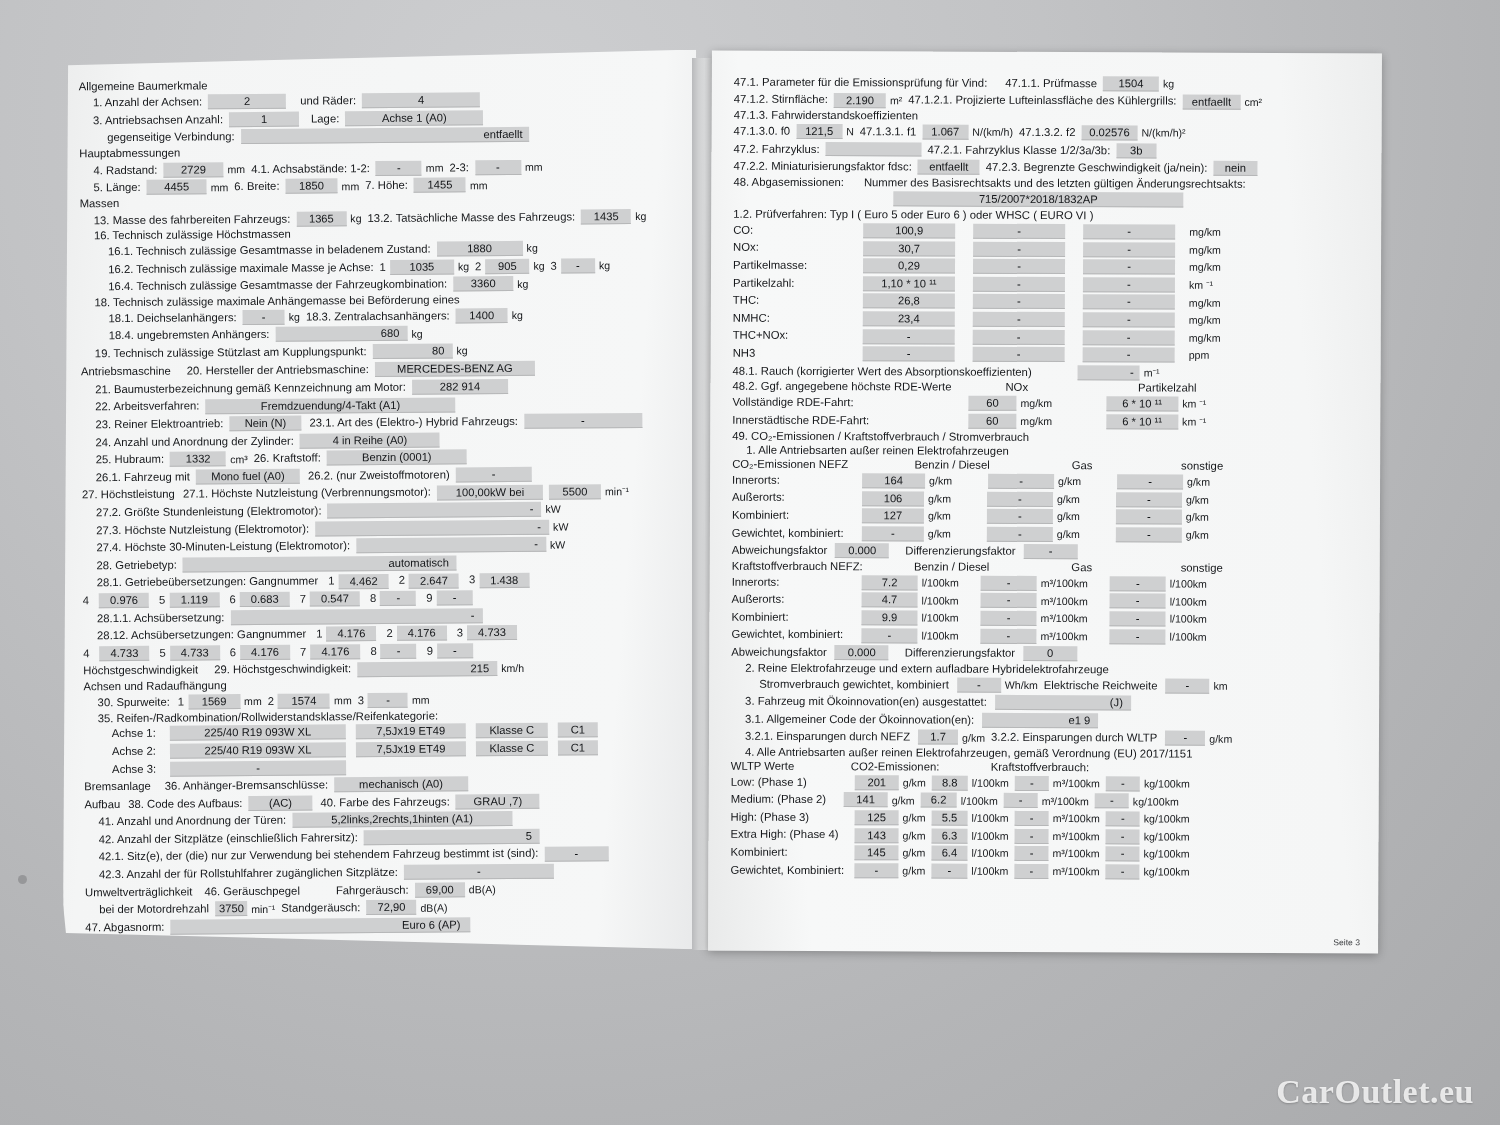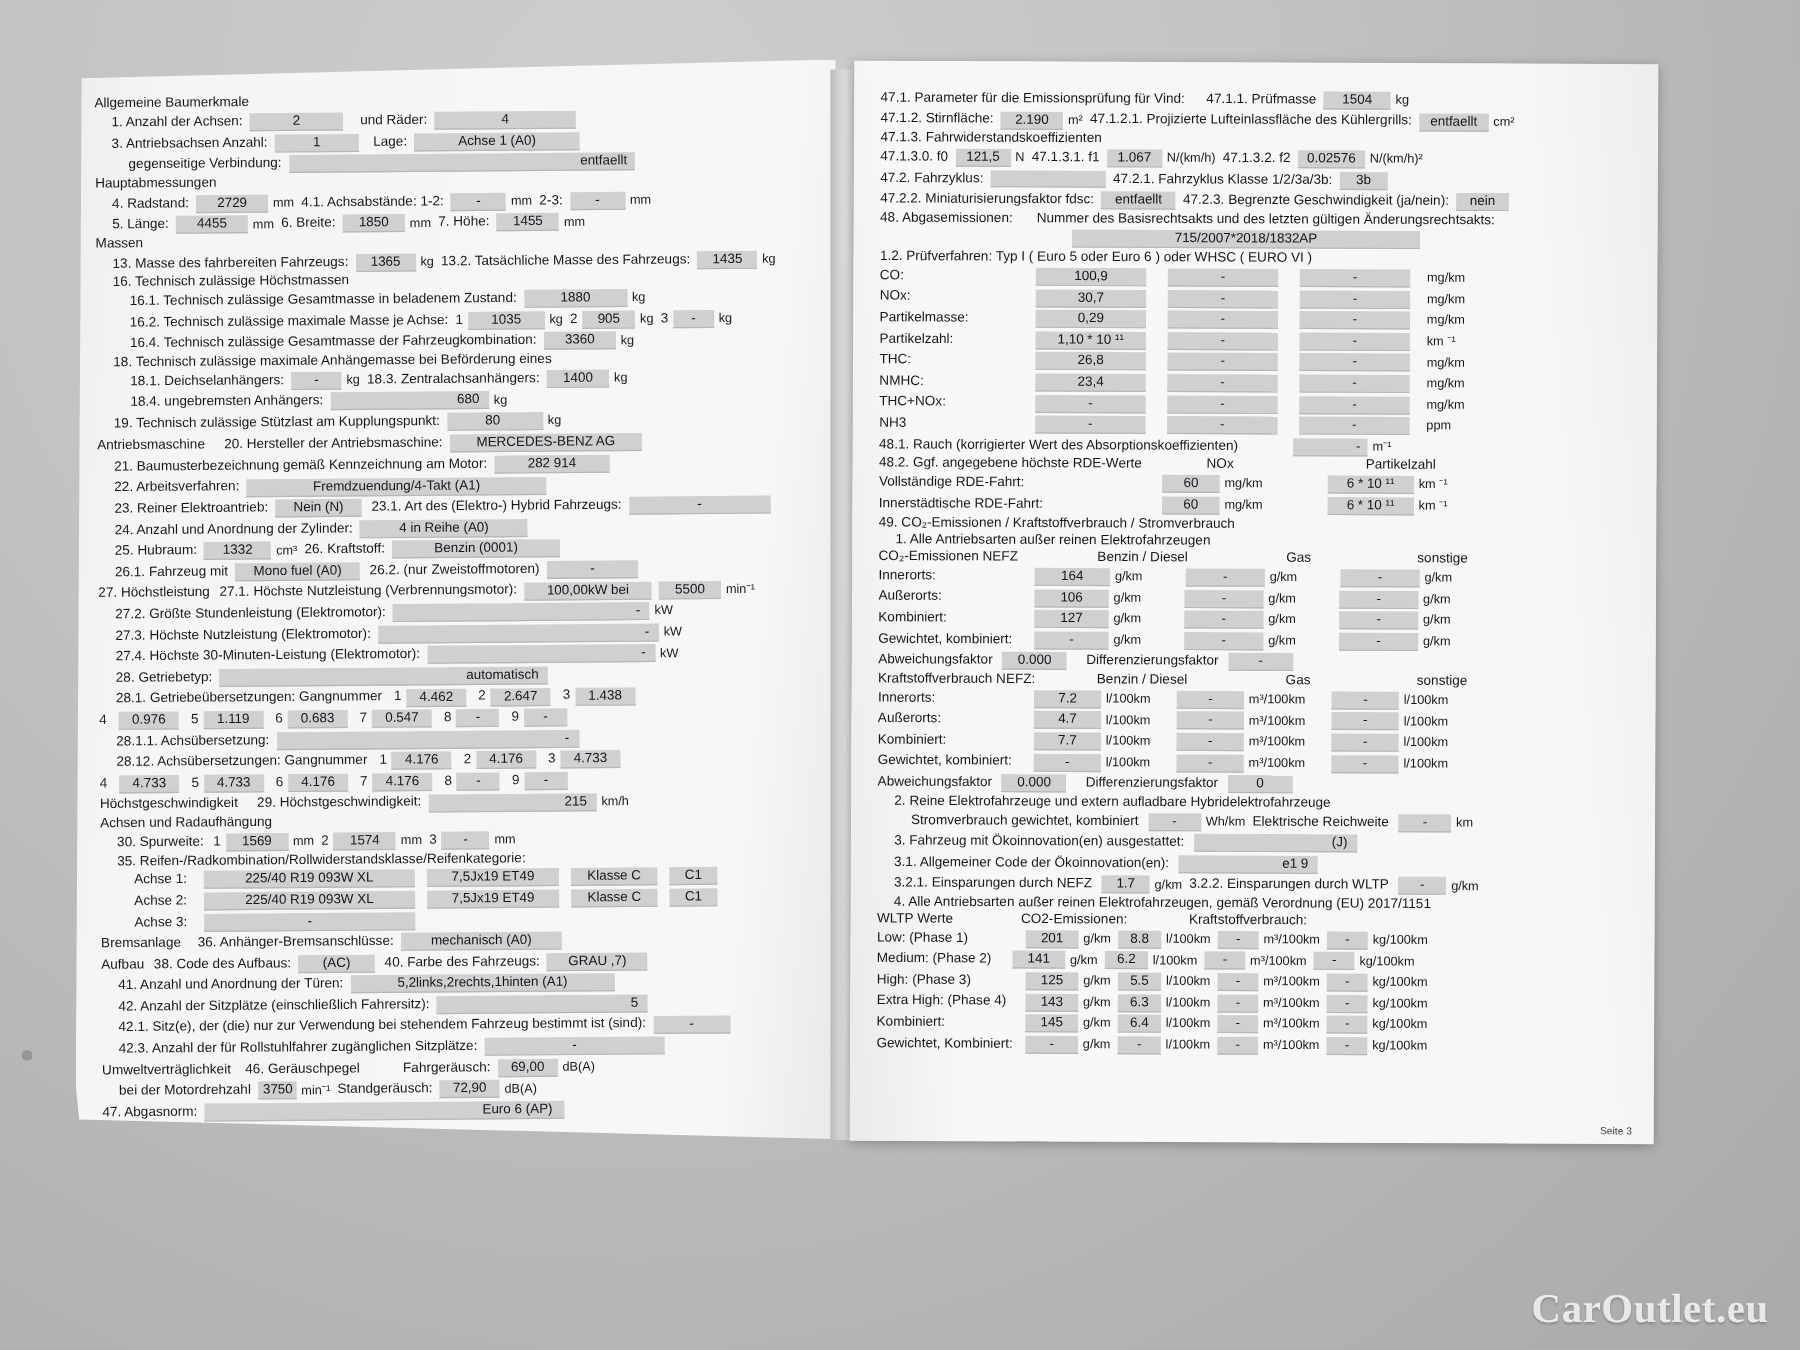--- a/index.html
+++ b/index.html
@@ -201,21 +201,21 @@
       </div>
 
       <div class="row">
         <span class="lbl i2">18.4. ungebremsten Anhängers:</span>
         <span class="f" style="width:132px;margin-left:6px;text-align:right;padding-right:8px">680</span>
         <span class="u">kg</span>
       </div>
 
       <div class="row">
         <span class="lbl i">19. Technisch zulässige Stützlast am Kupplungspunkt:</span>
-        <span class="f" style="width:80px;margin-left:6px;text-align:center;padding-right:8px">80</span>
+        <span class="f" style="width:80px;margin-left:6px;text-align:right;padding-right:8px">80</span>
         <span class="u">kg</span>
       </div>
 
       <div class="row sec">
         <span class="lbl">Antriebsmaschine</span>
         <span class="lbl" style="margin-left:16px">20. Hersteller der Antriebsmaschine:</span>
         <span class="f" style="width:160px;margin-left:6px">MERCEDES-BENZ AG</span>
       </div>
 
       <div class="row">
@@ -675,21 +675,21 @@
         <span class="lbl" style="width:130px;display:inline-block">Außerorts:</span>
         <span class="f" style="width:56px">4.7</span>
         <span class="u">l/100km</span>
         <span class="f" style="width:56px;margin-left:16px">-</span>
         <span class="u">m³/100km</span>
         <span class="f" style="width:56px;margin-left:16px">-</span>
         <span class="u">l/100km</span>
       </div>
       <div class="row">
         <span class="lbl" style="width:130px;display:inline-block">Kombiniert:</span>
-        <span class="f" style="width:56px">7.7</span>
+        <span class="f" style="width:56px">9.9</span>
         <span class="u">l/100km</span>
         <span class="f" style="width:56px;margin-left:16px">-</span>
         <span class="u">m³/100km</span>
         <span class="f" style="width:56px;margin-left:16px">-</span>
         <span class="u">l/100km</span>
       </div>
       <div class="row">
         <span class="lbl" style="width:130px;display:inline-block">Gewichtet, kombiniert:</span>
         <span class="f" style="width:56px">-</span>
         <span class="u">l/100km</span>

